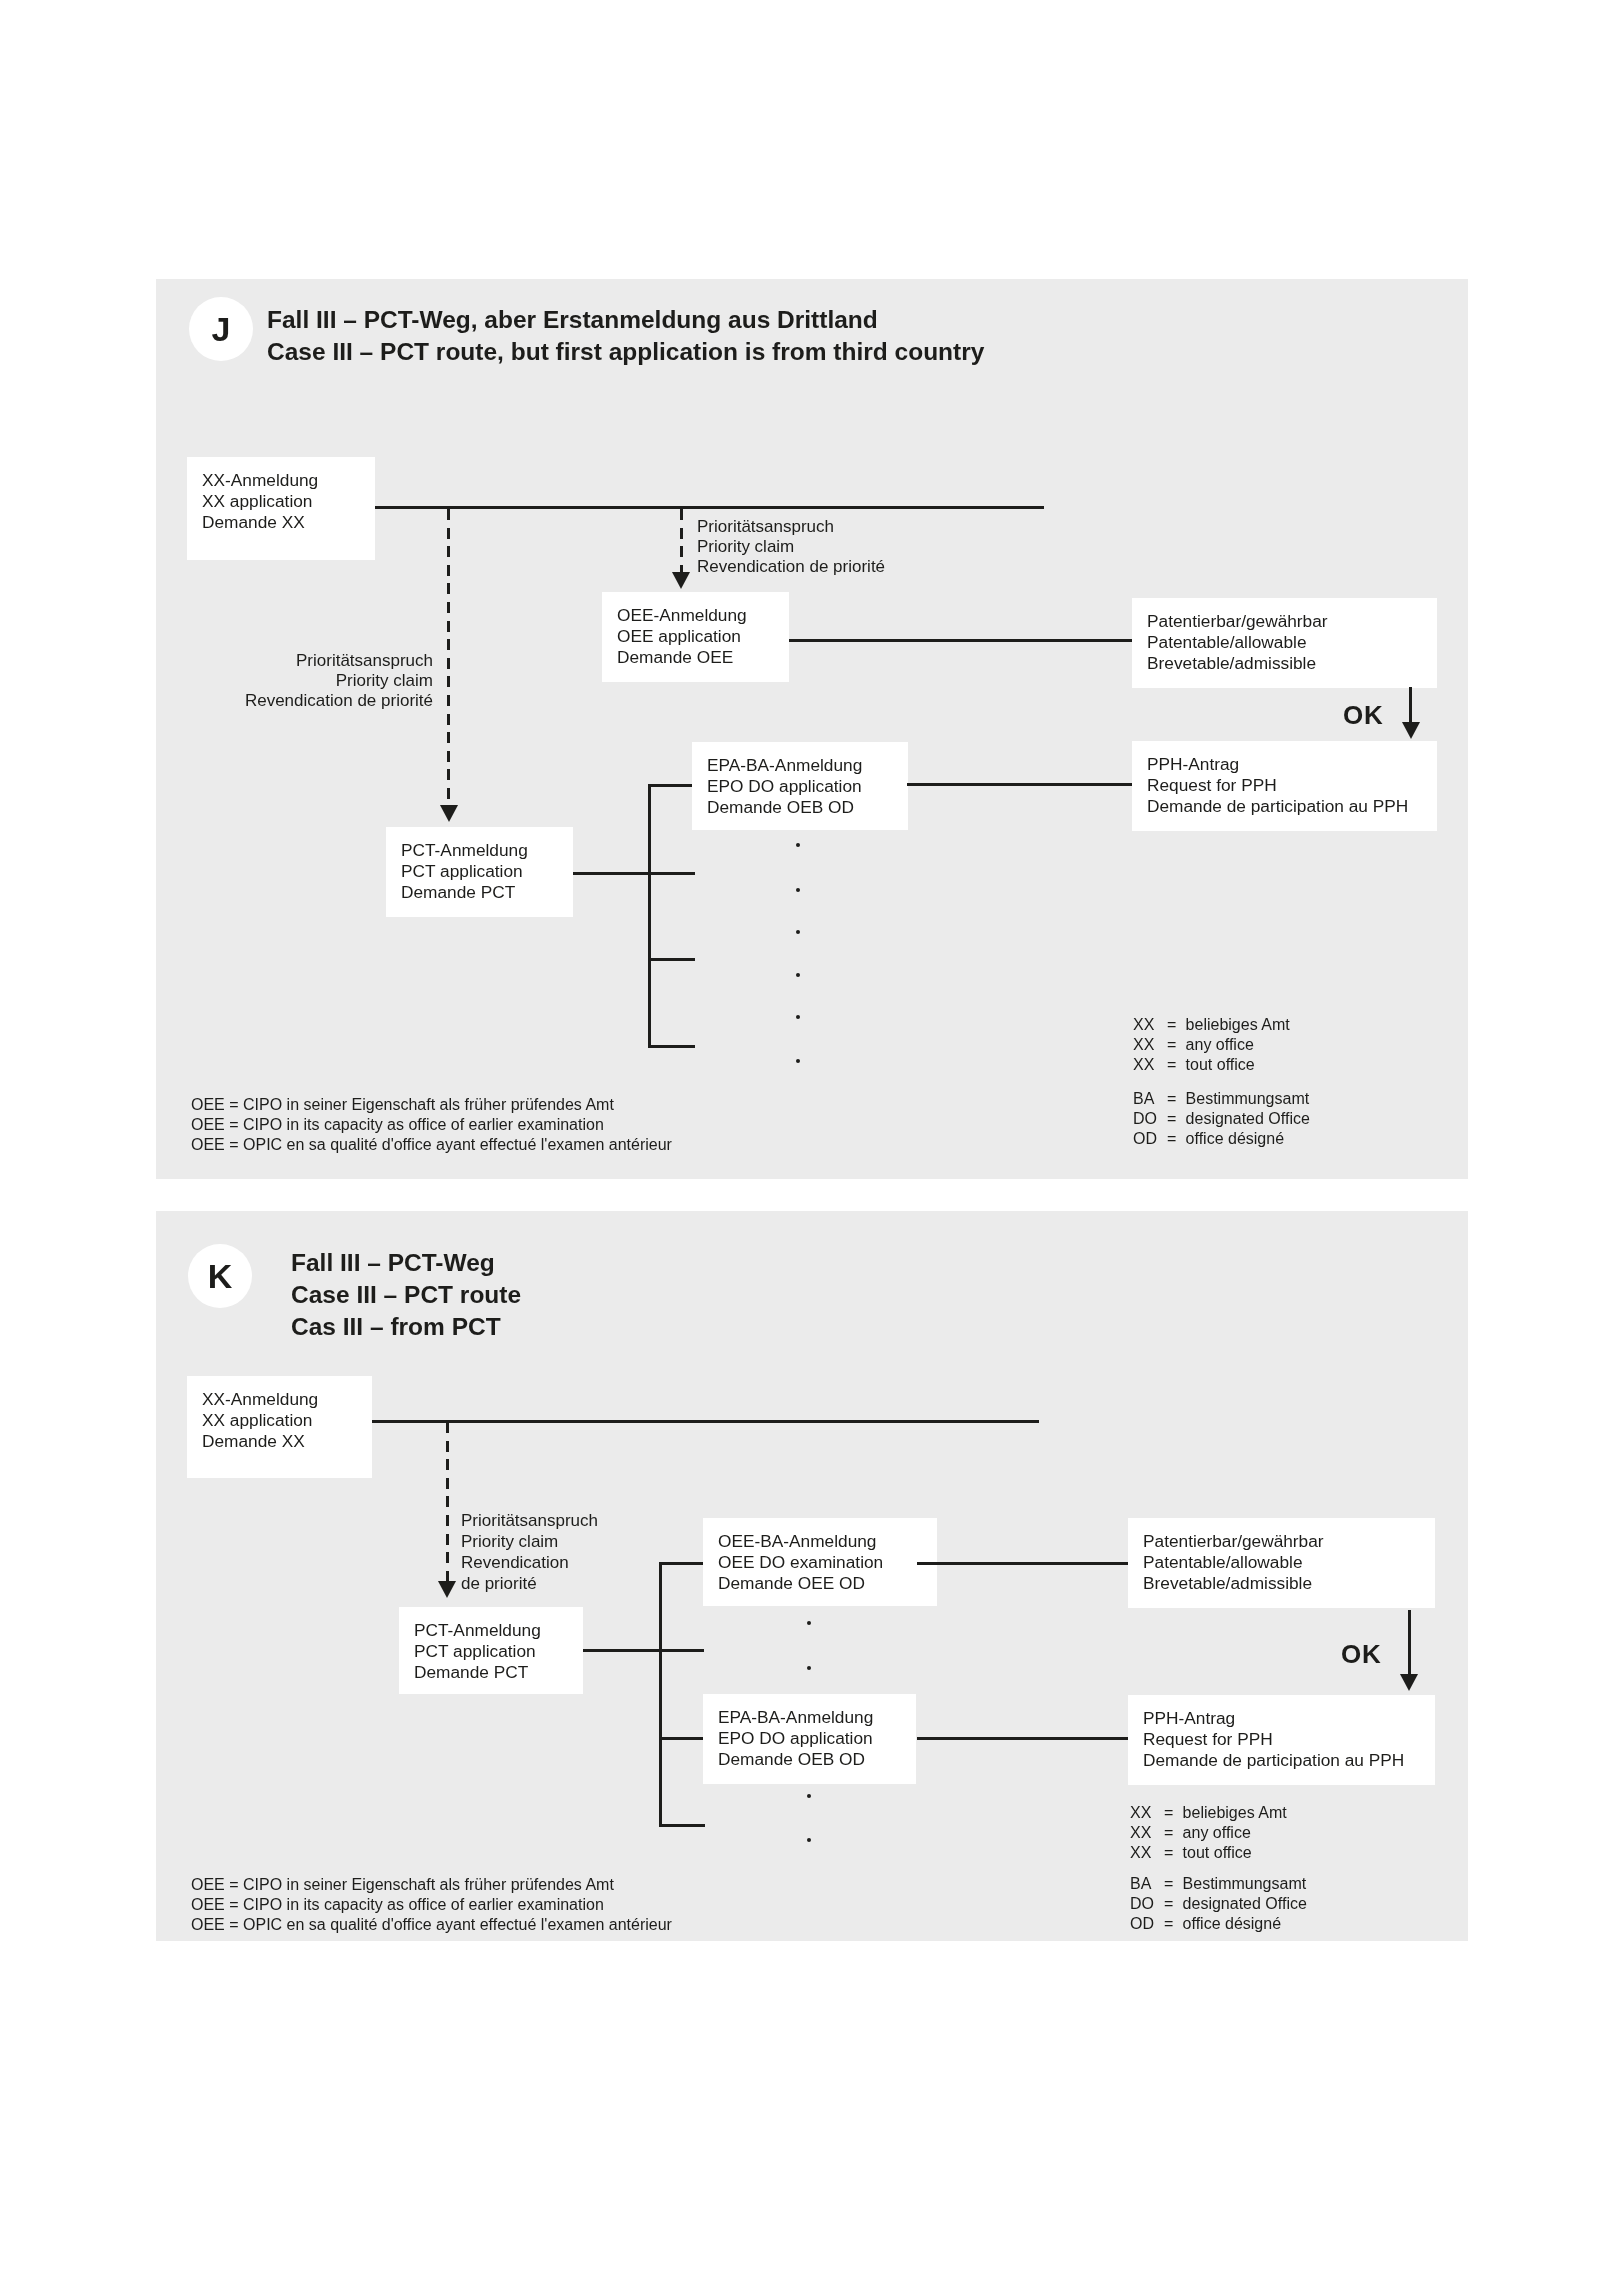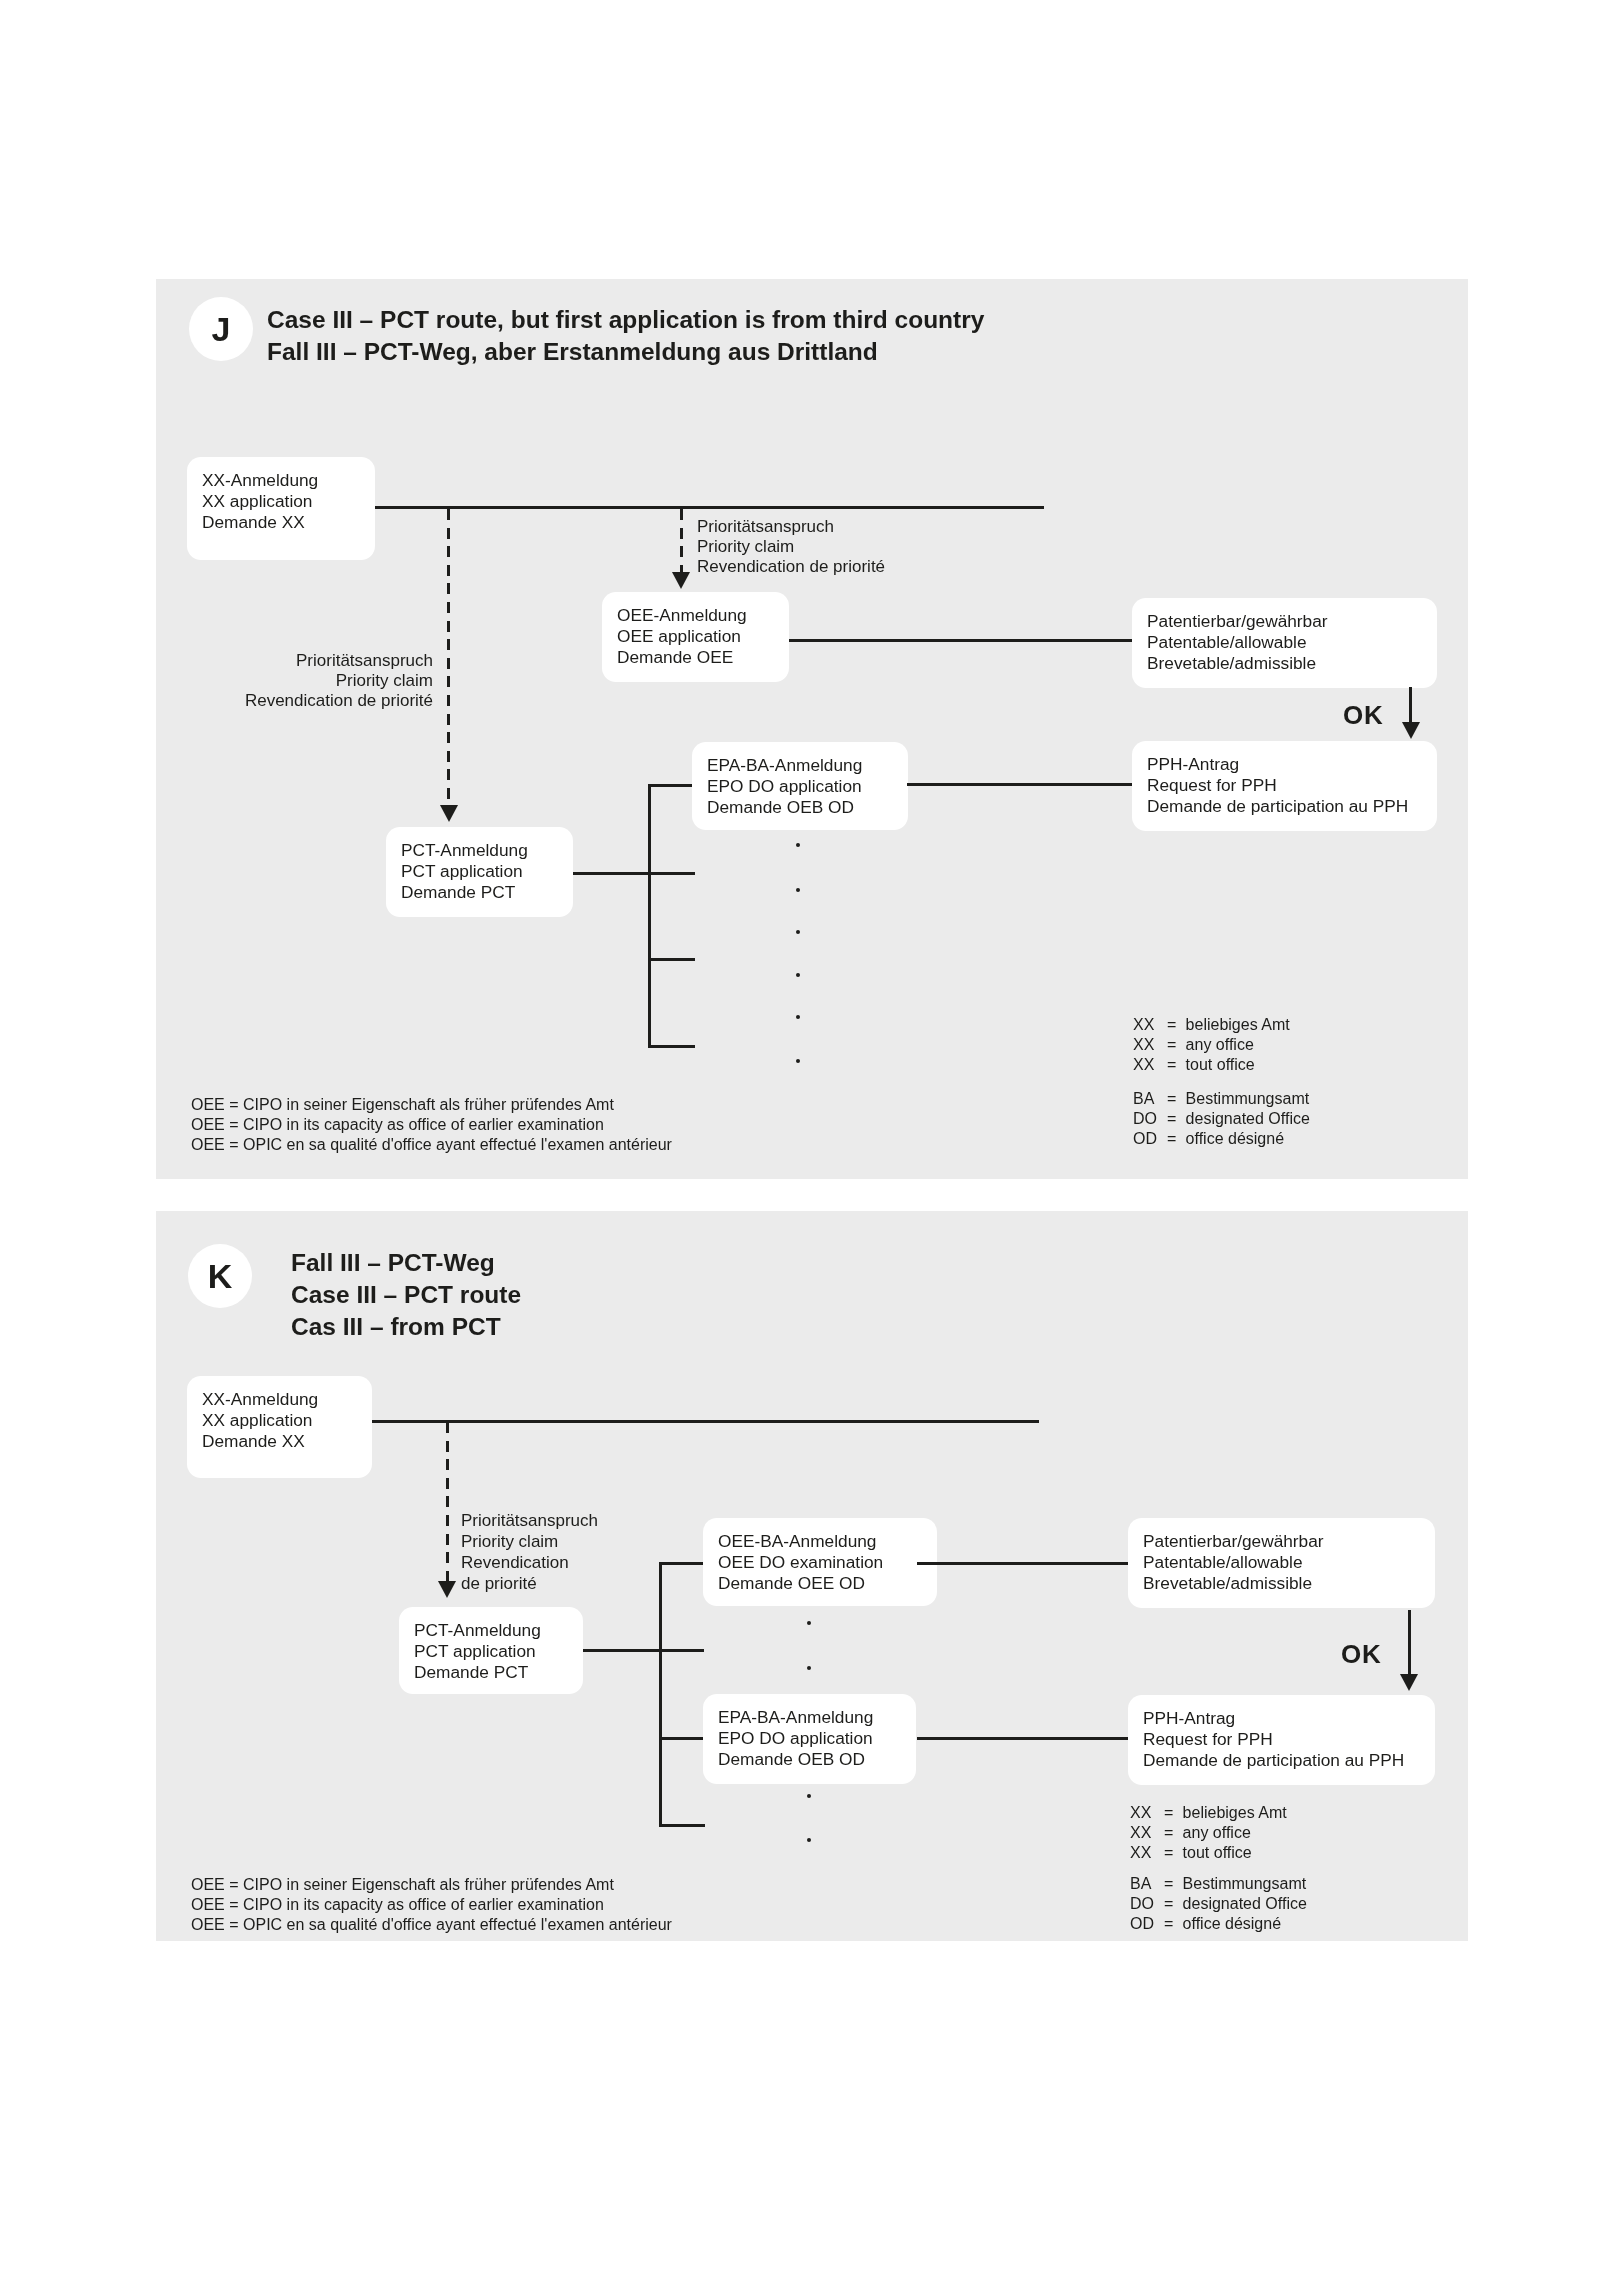--- a/index.html
+++ b/index.html
@@ -14,21 +14,21 @@
   .badge{
     position:absolute;width:64px;height:64px;border-radius:50%;
     background:var(--box-bg,#fff);
     display:flex;align-items:center;justify-content:center;
     font-size:34px;font-weight:bold;
   }
   .title{position:absolute;font-size:24.5px;font-weight:bold;line-height:32px;white-space:nowrap;}
   .node{
     position:absolute;background:var(--box-bg,#fff);
     font-size:17.3px;line-height:21px;
-    padding:12.7px 0 0 15px;box-sizing:border-box;white-space:nowrap;border-radius:14px;
+    padding:12.7px 0 0 15px;box-sizing:border-box;white-space:nowrap;
   }
   .hline{position:absolute;height:2.5px;background:var(--ink,#1d1d1b);}
   .vline{position:absolute;width:2.5px;background:var(--ink,#1d1d1b);}
   .dashv{
     position:absolute;width:2.5px;
     background:repeating-linear-gradient(to bottom,var(--ink,#1d1d1b) 0 11px,transparent 11px 18.6px);
   }
   .arrowhead{
     position:absolute;width:0;height:0;
     border-left:9.3px solid transparent;border-right:9.3px solid transparent;
@@ -48,22 +48,22 @@
 
 <div id="stage">
 
   <div class="panel" style="left:156px;top:279px;width:1312px;height:900px;"></div>
 
   <div class="badge" style="left:189px;top:297px;">
       <span>J</span>
     </div>
 
   <div class="title" style="left:267px;top:304px;">
+    <div>Fall III – PCT-Weg, aber Erstanmeldung aus Drittland</div>
     <div>Case III – PCT route, but first application is from third country</div>
-    <div>Fall III – PCT-Weg, aber Erstanmeldung aus Drittland</div>
   </div>
 
   <div class="hline" style="left:375px;top:506px;width:669px;"></div>
 
   <div class="node" style="left:187px;top:457px;width:188px;height:103px;">
     <div>XX-Anmeldung</div>
     <div>XX application</div>
     <div>Demande XX</div>
   </div>
 

